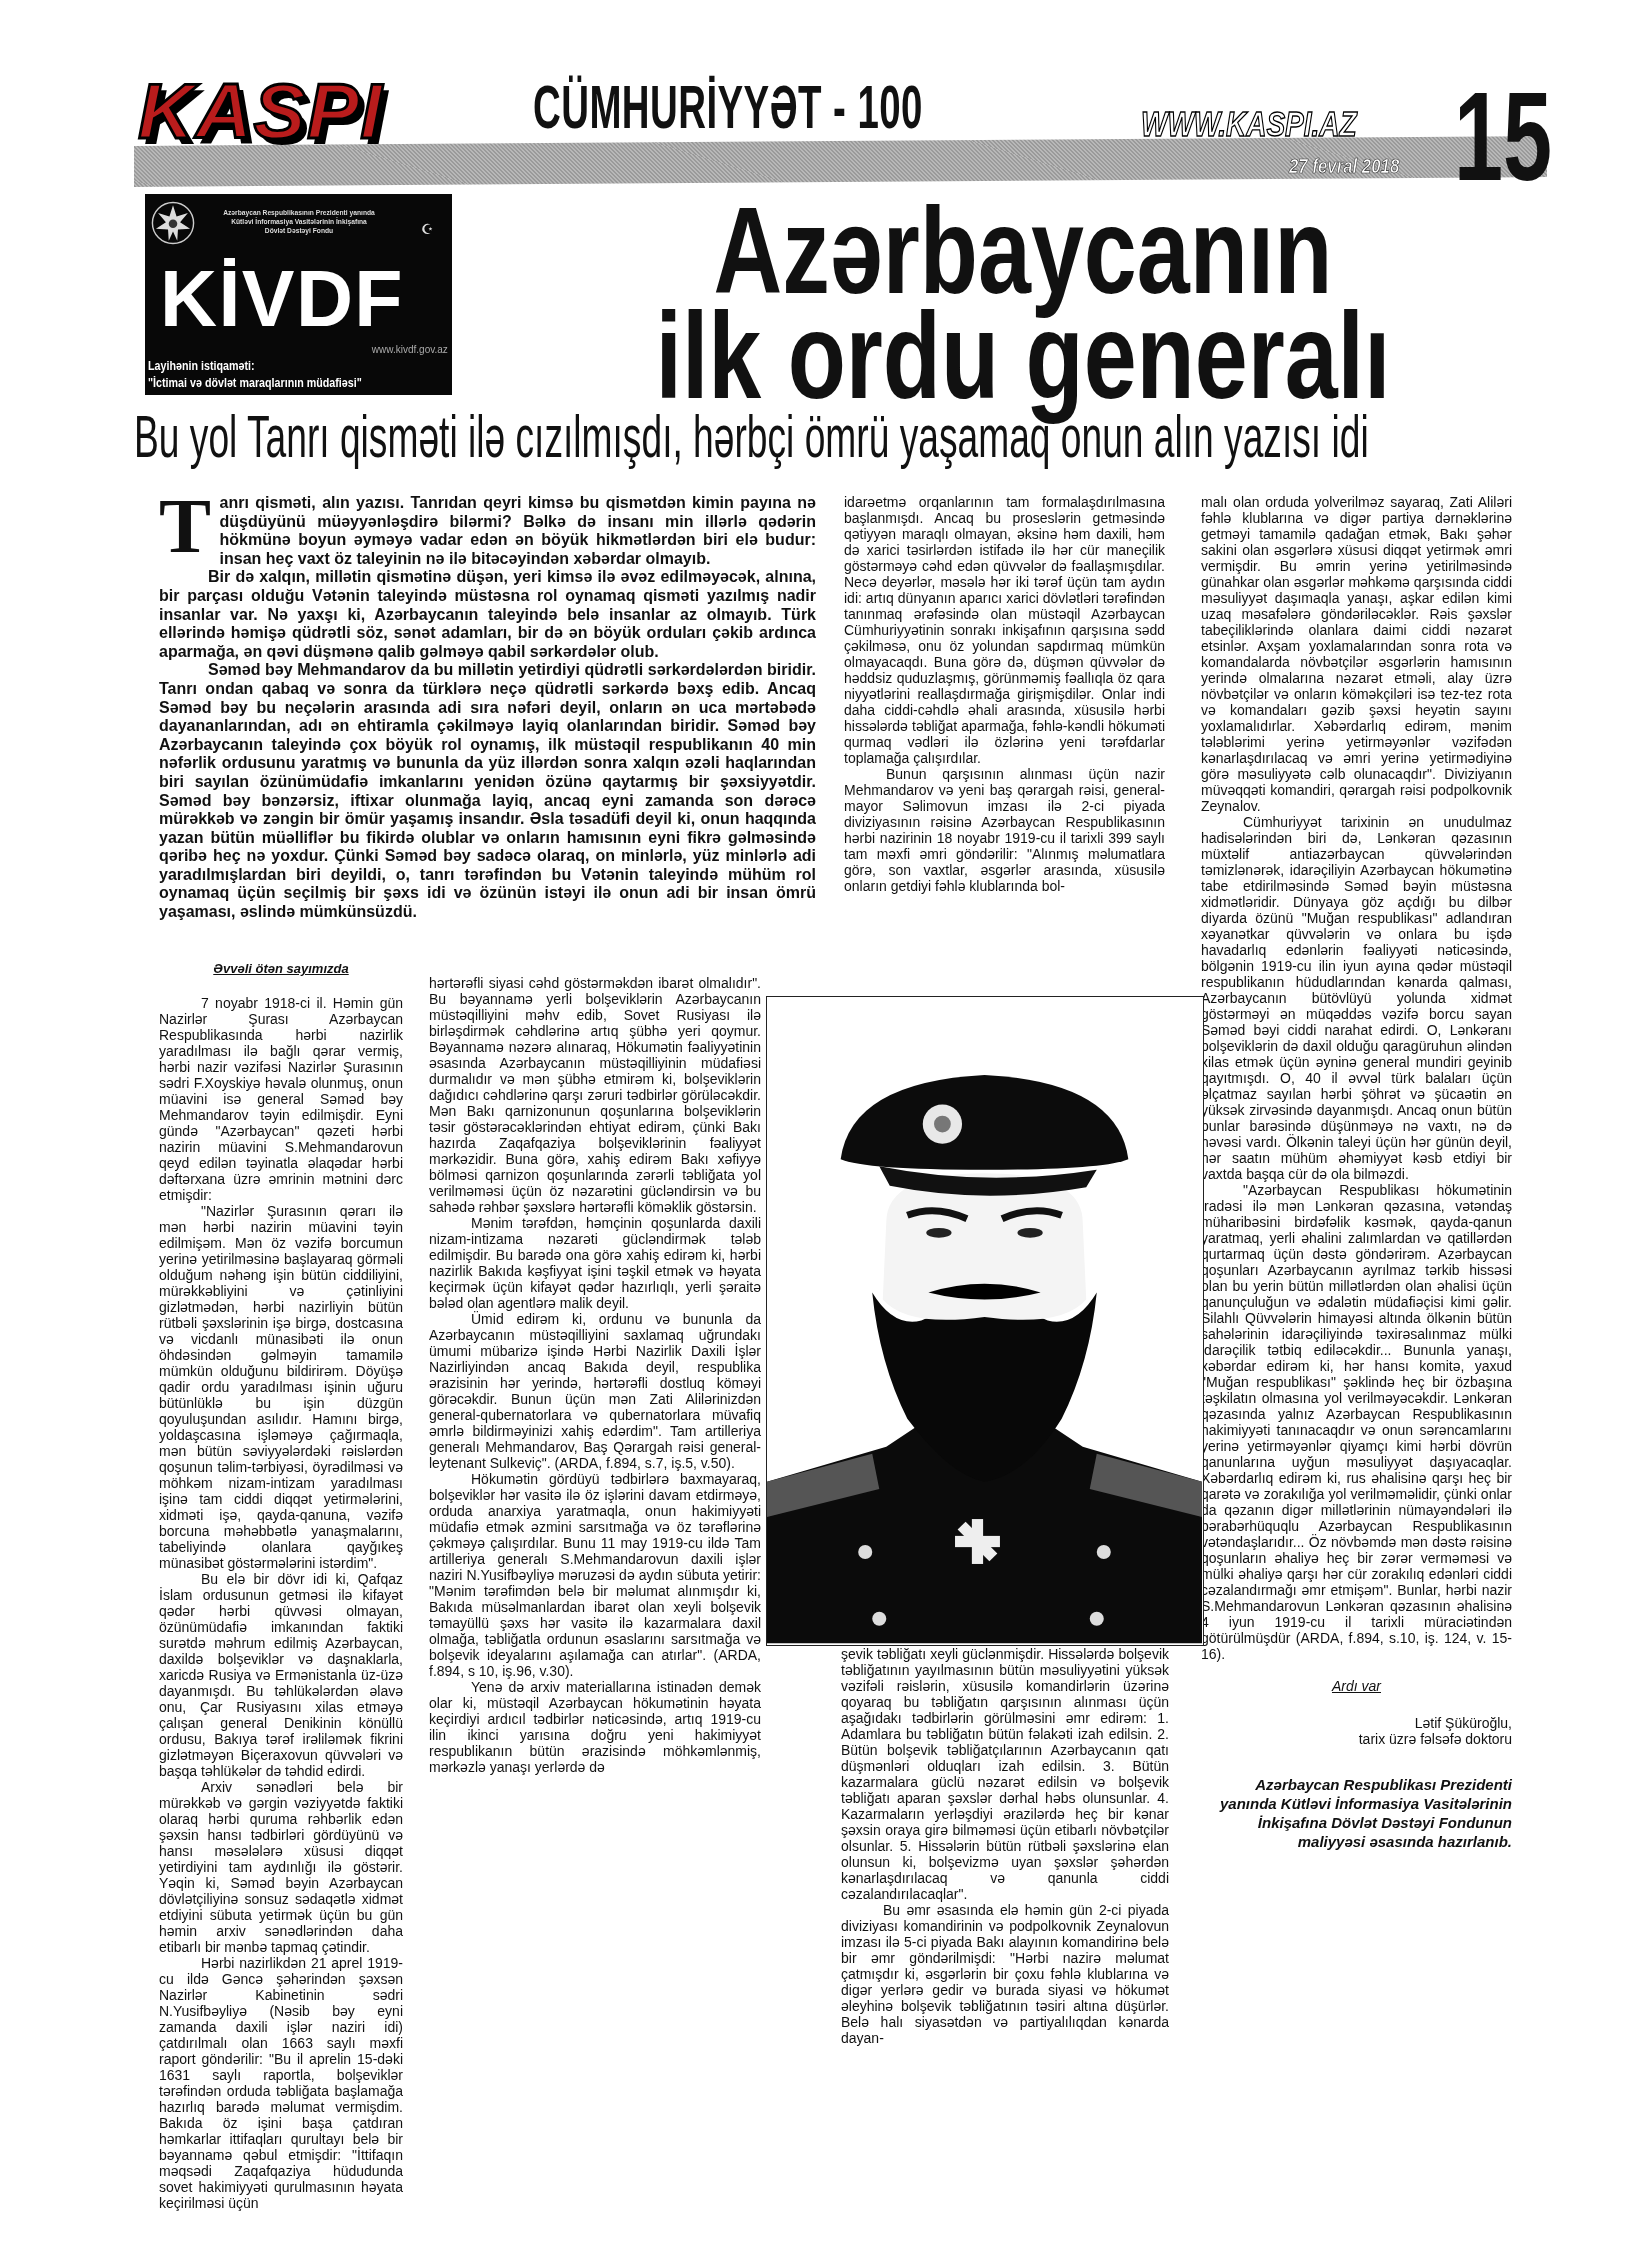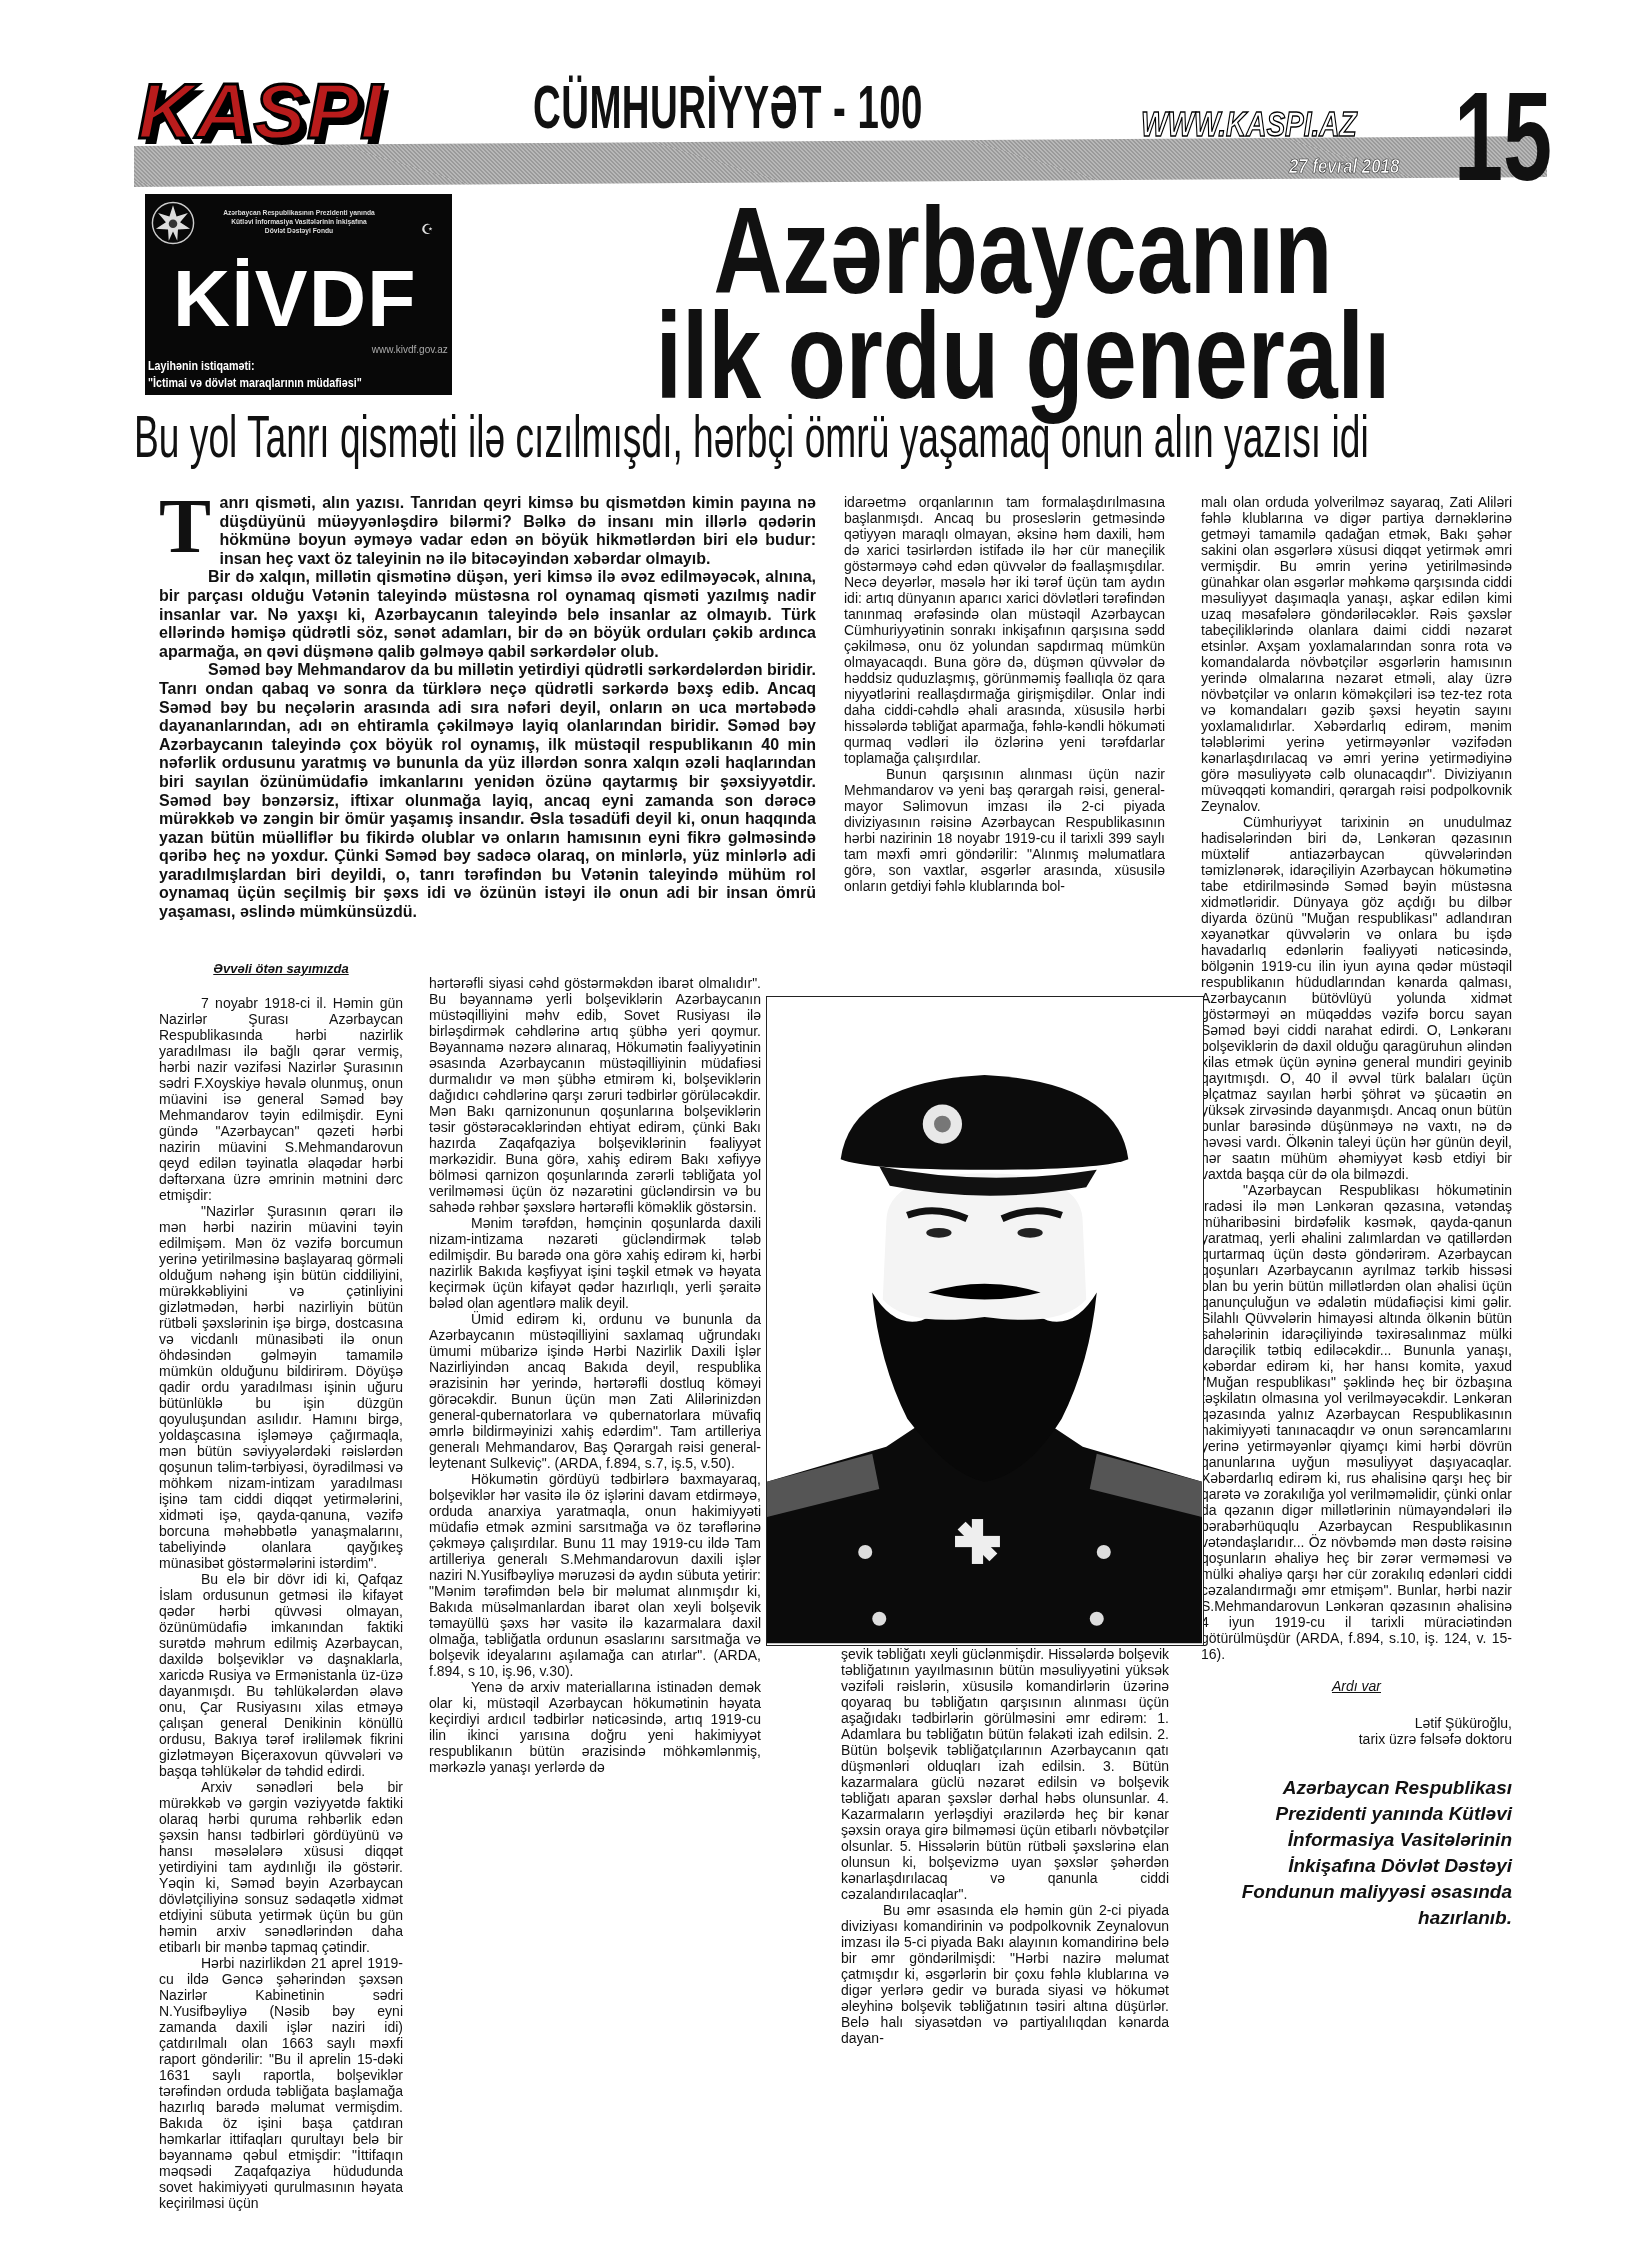--- a/index.html
+++ b/index.html
@@ -12,21 +12,21 @@
   .masthead-title { left: 533px; top: 76px; font-family: "Liberation Sans", sans-serif; font-weight: bold; font-size: 62px; line-height: 1; transform: scaleX(0.62); transform-origin: left top; letter-spacing: 0.7px; }
   .site-url { left: 1141px; top: 106px; font-weight: bold; font-style: italic; font-size: 35px; color: #fff; -webkit-text-stroke: 1.4px #000; transform: scaleX(0.8); transform-origin: left top; line-height: 1; }
   .page-num { left: 1454px; top: 74px; font-weight: bold; font-size: 126px; line-height: 1; transform: scaleX(0.7); transform-origin: left top; }
   .issue-date { left: 1289px; top: 154px; font-weight: bold; font-style: italic; font-size: 21px; color: #fff; -webkit-text-stroke: 0.7px #333; transform: scaleX(0.8); transform-origin: left top; }
 
   
   .kivdf { left: 145px; top: 194px; width: 307px; height: 201px; background: #080808; color: #fff; }
   .kivdf .emblem { position: absolute; left: 5.7px; top: 7px; width: 44px; height: 44px; }
   .kivdf .fund-text { position: absolute; left: 57px; top: 14px; width: 194px; text-align: center; font-size: 6.7px; line-height: 9.2px; font-weight: bold; color: #ddd; }
   .kivdf .crescent { position: absolute; left: 276px; top: 27px; font-size: 14px; color: #ddd; }
-  .kivdf .big { position: absolute; left: 28px; top: 65px; font-size: 79px; font-weight: bold; line-height: 1; letter-spacing: 1.4px; }
+  .kivdf .big { position: absolute; left: 15px; top: 65px; font-size: 79px; font-weight: bold; line-height: 1; letter-spacing: 1.4px; }
   .kivdf .url { position: absolute; right: 4.2px; top: 150px; font-size: 10px; color: #aaa; }
   .kivdf .dir-label { position: absolute; left: 2.8px; top: 164px; font-size: 13.4px; font-weight: bold; transform: scaleX(0.8); transform-origin: left top; white-space: nowrap; }
   .kivdf .dir-value { position: absolute; left: 2.8px; top: 181px; font-size: 13.4px; font-weight: bold; transform: scaleX(0.8); transform-origin: left top; white-space: nowrap; }
 
   
   .headline { left: 530px; top: 199px; width: 989px; font-family: "Liberation Sans", sans-serif; font-weight: bold; font-size: 122px; line-height: 105px; transform: scaleX(0.78); transform-origin: left top; text-align: center; width: 1264px; }
   .subtitle { left: 134px; top: 408px; font-size: 59px; line-height: 1; white-space: nowrap; transform: scaleX(0.63); transform-origin: left top; }
 
   
   .lead { left: 159px; top: 494px; width: 657px; font-family: "Liberation Sans", sans-serif; font-weight: bold; font-size: 16px; line-height: 18.6px; text-align: justify; }
@@ -42,21 +42,21 @@
   .c4 { left: 1201px; top: 494px; width: 311px; }
   .c1low { left: 159px; top: 961px; width: 244px; }
   .c2low { left: 420px; top: 975px; width: 332px; }
   .c3bot { left: 841px; top: 1646px; width: 328px; }
   .prev-heading { text-align: center; font-style: italic; font-weight: bold; text-decoration: underline; font-size: 13px; margin: 0 0 18.4px 0; }
 
   .photo { left: 766px; top: 996px; width: 438px; height: 650px; border: 1.4px solid #222; background: #fff; overflow: hidden; box-sizing: border-box; }
 
   .cont { text-align: center; font-style: italic; text-decoration: underline; margin: 15.5px 0 21px 0; }
   .author { text-align: right; font-weight: normal; margin: 0; text-indent: 0; }
-  .sponsor { text-align: right; font-weight: bold; font-style: italic; margin-top: 28px; font-size: 19px; line-height: 26px; }
+  .sponsor { text-align: right; font-weight: bold; font-style: italic; margin-top: 28px; font-size: 15px; line-height: 19px; }
 </style>
 </head>
 <body>
 
 <div class="abs band"></div>
 <div class="abs kaspi-logo">KASPI</div>
 <div class="abs masthead-title">CÜMHURİYYƏT - 100</div>
 <div class="abs site-url">WWW.KASPI.AZ</div>
 <div class="abs page-num">15</div>
 <div class="abs issue-date">27 fevral 2018</div>

